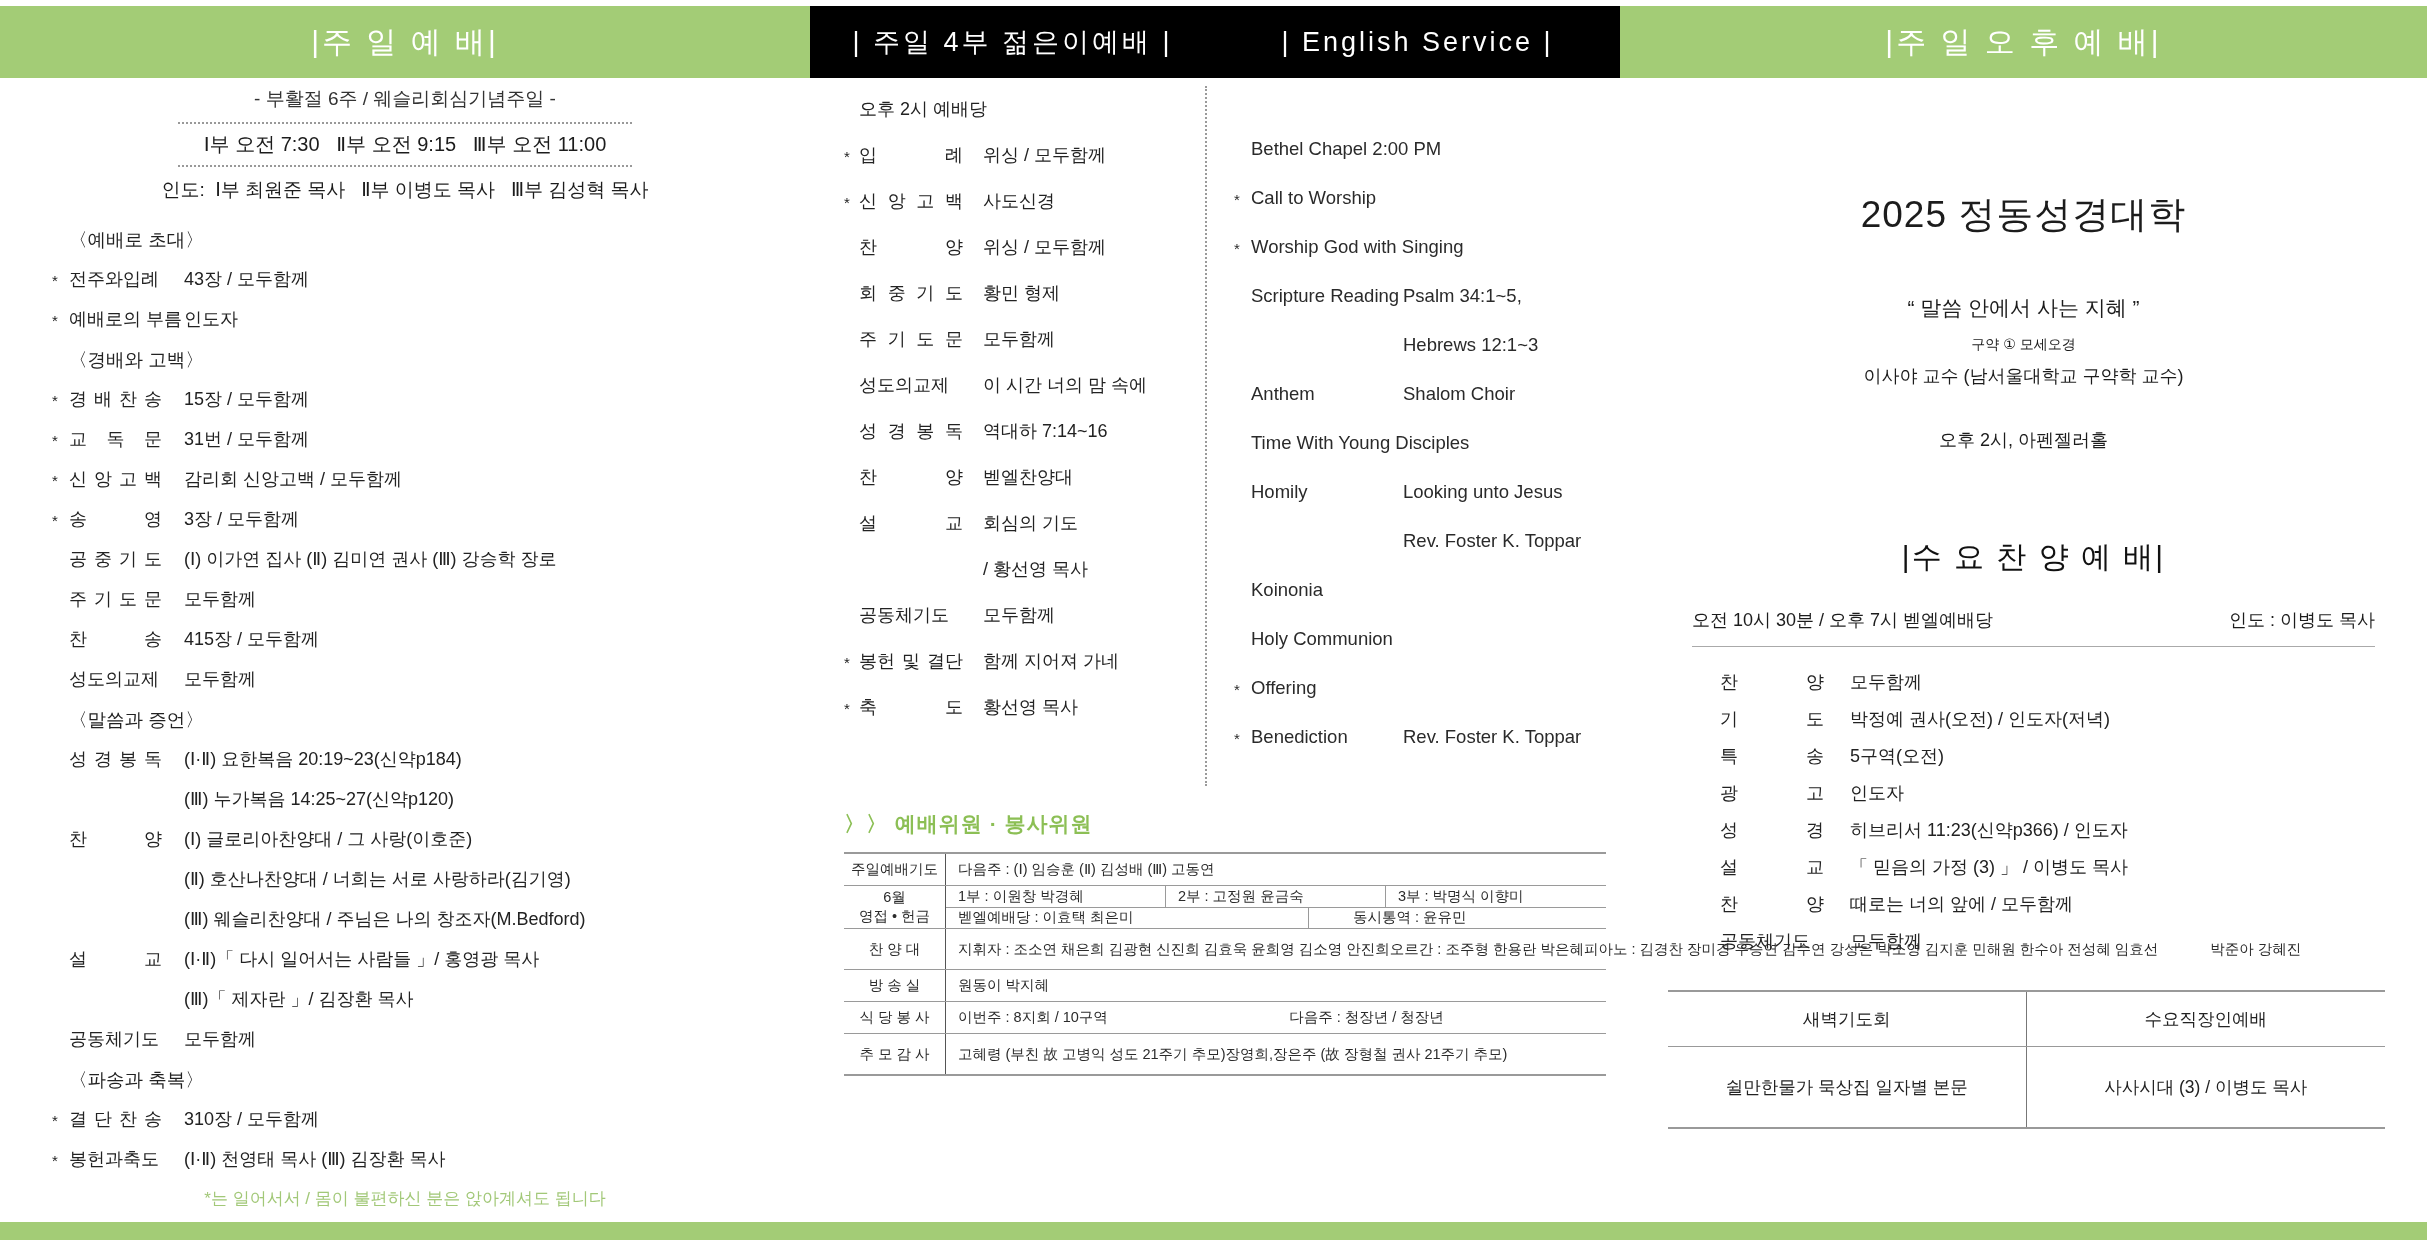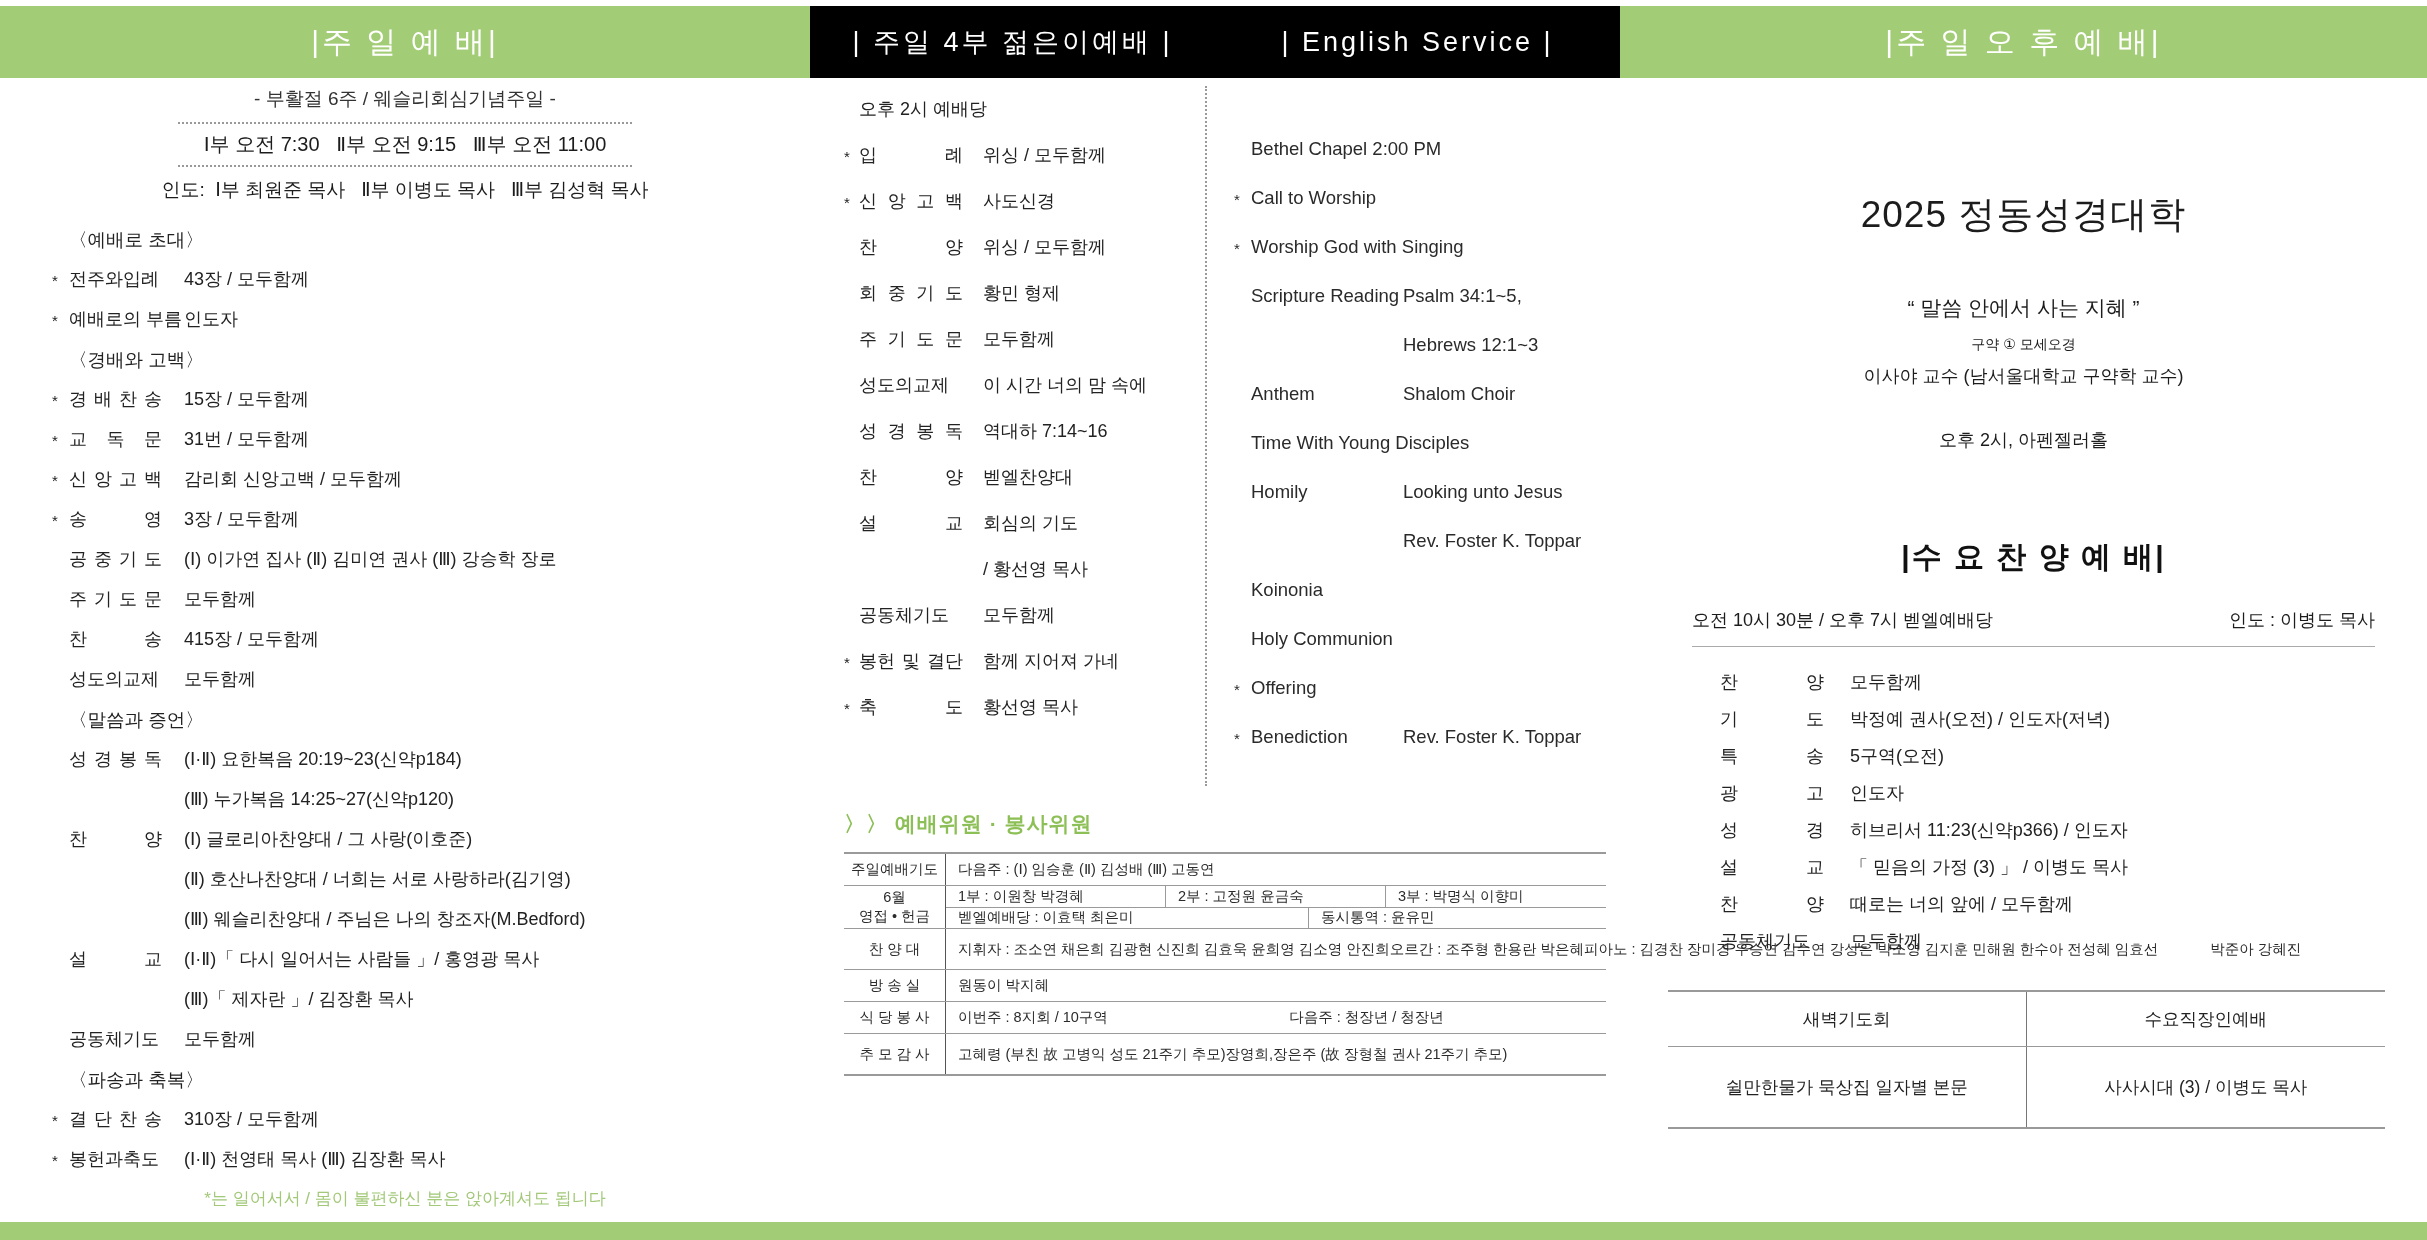--- a/index.html
+++ b/index.html
@@ -55,21 +55,21 @@
   .committee { position:absolute; top:738px; left:34px; right:14px; }
   .c-heading { font-size:21px; font-weight:bold; color:#8cbf55; letter-spacing:1px; }
   .ctable { margin-top:14px; border-top:2px solid #9a9a9a; border-bottom:2px solid #9a9a9a; font-size:14.5px; color:#2b2b2b; }
   .crow { display:flex; border-bottom:1px solid #9a9a9a; min-height:32px; align-items:stretch; }
   .crow:last-child { border-bottom:none; }
   .clabel { width:102px; flex:none; border-right:1px solid #555; display:flex; flex-direction:column;
     align-items:center; justify-content:center; text-align:center; white-space:nowrap; padding:2px 2px; }
   .cval { flex:1; display:flex; align-items:center; padding-left:12px; white-space:nowrap; }
   .csub { flex:1; display:flex; flex-direction:column; }
   .csubrow { flex:1; display:flex; border-bottom:1px solid #9a9a9a; }
-  .csubrow:last-child { border-bottom:none; }
+  .csubrow:last-child { border-bottom:none;gap:32px; }
   .csubrow > div { display:flex; align-items:center; padding-left:12px; border-right:1px solid #9a9a9a; white-space:nowrap; }
   .csubrow > div:last-child { border-right:none; }
   .csubrow.top > div { width:33.33%; }
   .csubrow.bot > div:first-child { width:55%; }
   .csubrow.bot > div:last-child { flex:1; }
   .clines { flex:1; padding:6px 0 6px 12px; display:flex; flex-direction:row; }
   .clines .ln { line-height:28px; white-space:nowrap; }
   .choir-lines .ln:last-child { padding-left:52px; }
   .cval-split { flex:1; display:flex; align-items:center; }
   .cval-split .vleft { width:52%; padding-left:12px; white-space:nowrap; }
@@ -77,21 +77,21 @@
 
   
   .afternoon { position:absolute; top:118px; left:0; right:0; text-align:center; color:#1c1c1c; }
   .a-title { font-size:37px; letter-spacing:1px; font-weight:500; }
   .a-quote { margin-top:54px; font-size:21px; }
   .a-line2 { margin-top:14px; font-size:14px; }
   .a-line3 { margin-top:10px; font-size:18px; }
   .a-line4 { margin-top:40px; font-size:18px; }
 
   .wed { position:absolute; top:465px; left:72px; right:52px; }
-  .w-title { text-align:center; font-size:30px; font-weight:700; letter-spacing:2px; color:#111; }
+  .w-title { text-align:center; font-size:30px; font-weight:400; letter-spacing:2px; color:#111; }
   .w-info { margin-top:30px; display:flex; justify-content:space-between; font-size:18px;
     padding-bottom:14px; border-bottom:1.5px solid #aaa; color:#1c1c1c; }
   .w-rows { margin-top:16px; padding-left:28px; }
   .wrow { height:37px; display:flex; align-items:center; font-size:18px; }
   .wrow .lbl { display:inline-block; width:104px; text-align:justify; text-align-last:justify; margin-right:26px; white-space:nowrap; }
   .wrow .val { white-space:nowrap; }
   .w-note { margin-top:10px; font-size:16.5px; color:#1c1c1c; }
 
   .rtable { position:absolute; top:918px; left:48px; right:42px; border-top:2px solid #999; border-bottom:2px solid #999; }
   .rrow { display:flex; }

